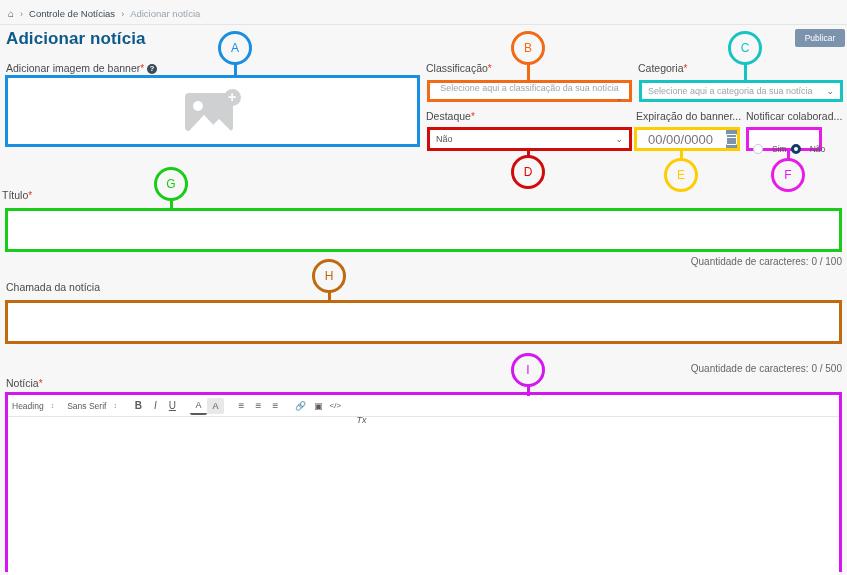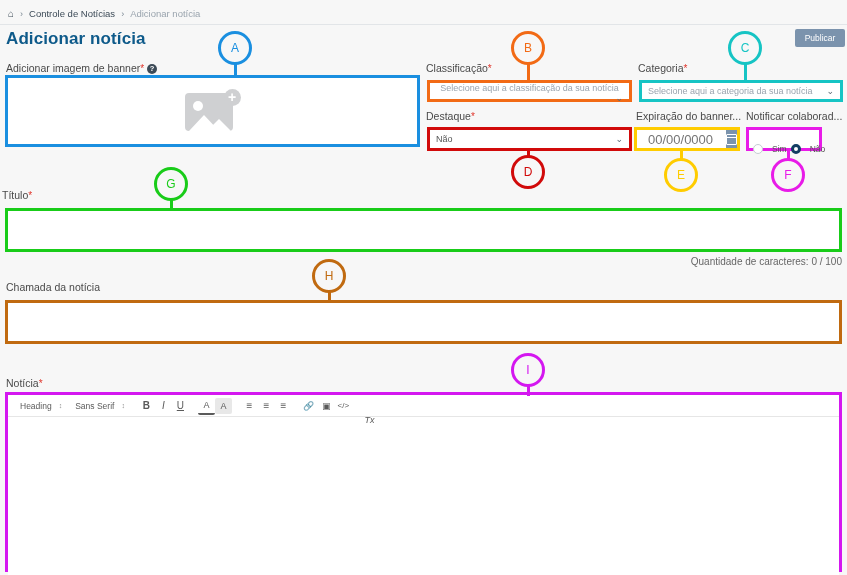--- a/index.html
+++ b/index.html
@@ -112,21 +112,21 @@
 
   .counter{position:absolute;font-size:10px;color:#666;text-align:right;}
 
   
   .editor{
     position:absolute;left:5px;top:392px;width:837px;height:180px;
     border:3px solid #d417f0;box-sizing:border-box;background:#fff;
   }
   .toolbar{
     height:22px;border-bottom:1px solid #e6e6e6;background:#fff;
-    display:flex;align-items:center;gap:0px;padding:0 12px;box-sizing:border-box;
+    display:flex;align-items:center;gap:0px;padding:0 4px;box-sizing:border-box;
   }
   .tb-sel{display:flex;align-items:center;font-size:8.5px;color:#5a5a5a;margin-right:4px;cursor:pointer;}
   .tb-sel .updown{margin-left:7px;font-size:7px;color:#888;line-height:7px;}
   .tb-div{width:9px;}
   .tb-btn{
     width:17px;height:16px;display:flex;align-items:center;justify-content:center;
     font-size:10px;color:#5a5a5a;cursor:pointer;border-radius:2px;
   }
   .tb-btn.boxed{background:#e8e8e8;}
   .editor-area{height:100%;background:#fff;cursor:text;}
@@ -215,20 +215,21 @@
   </div>
 
   <div class="lbl" style="left:2px;top:189px;">
     <span>Título</span><span class="req">*</span>
   </div>
   <div class="bigfield" style="left:5px;top:208px;width:837px;height:44px;border:3px solid #19cc19;"></div>
   <div class="counter" style="left:595px;top:256px;width:247px;">Quantidade de caracteres: 0 / 100</div>
 
   <div class="lbl" style="left:6px;top:281px;">Chamada da notícia</div>
   <div class="bigfield" style="left:5px;top:300px;width:837px;height:44px;border:3px solid #c06a10;"></div>
+  <div class="counter" style="left:595px;top:363px;width:247px;">Quantidade de caracteres: 0 / 500</div>
 
   <div class="lbl" style="left:6px;top:377px;">
     <span>Notícia</span><span class="req">*</span>
   </div>
 
   <div class="editor">
     <div class="toolbar">
       <div class="tb-sel">
         <span>Heading</span>
         <span class="updown">↕</span>

